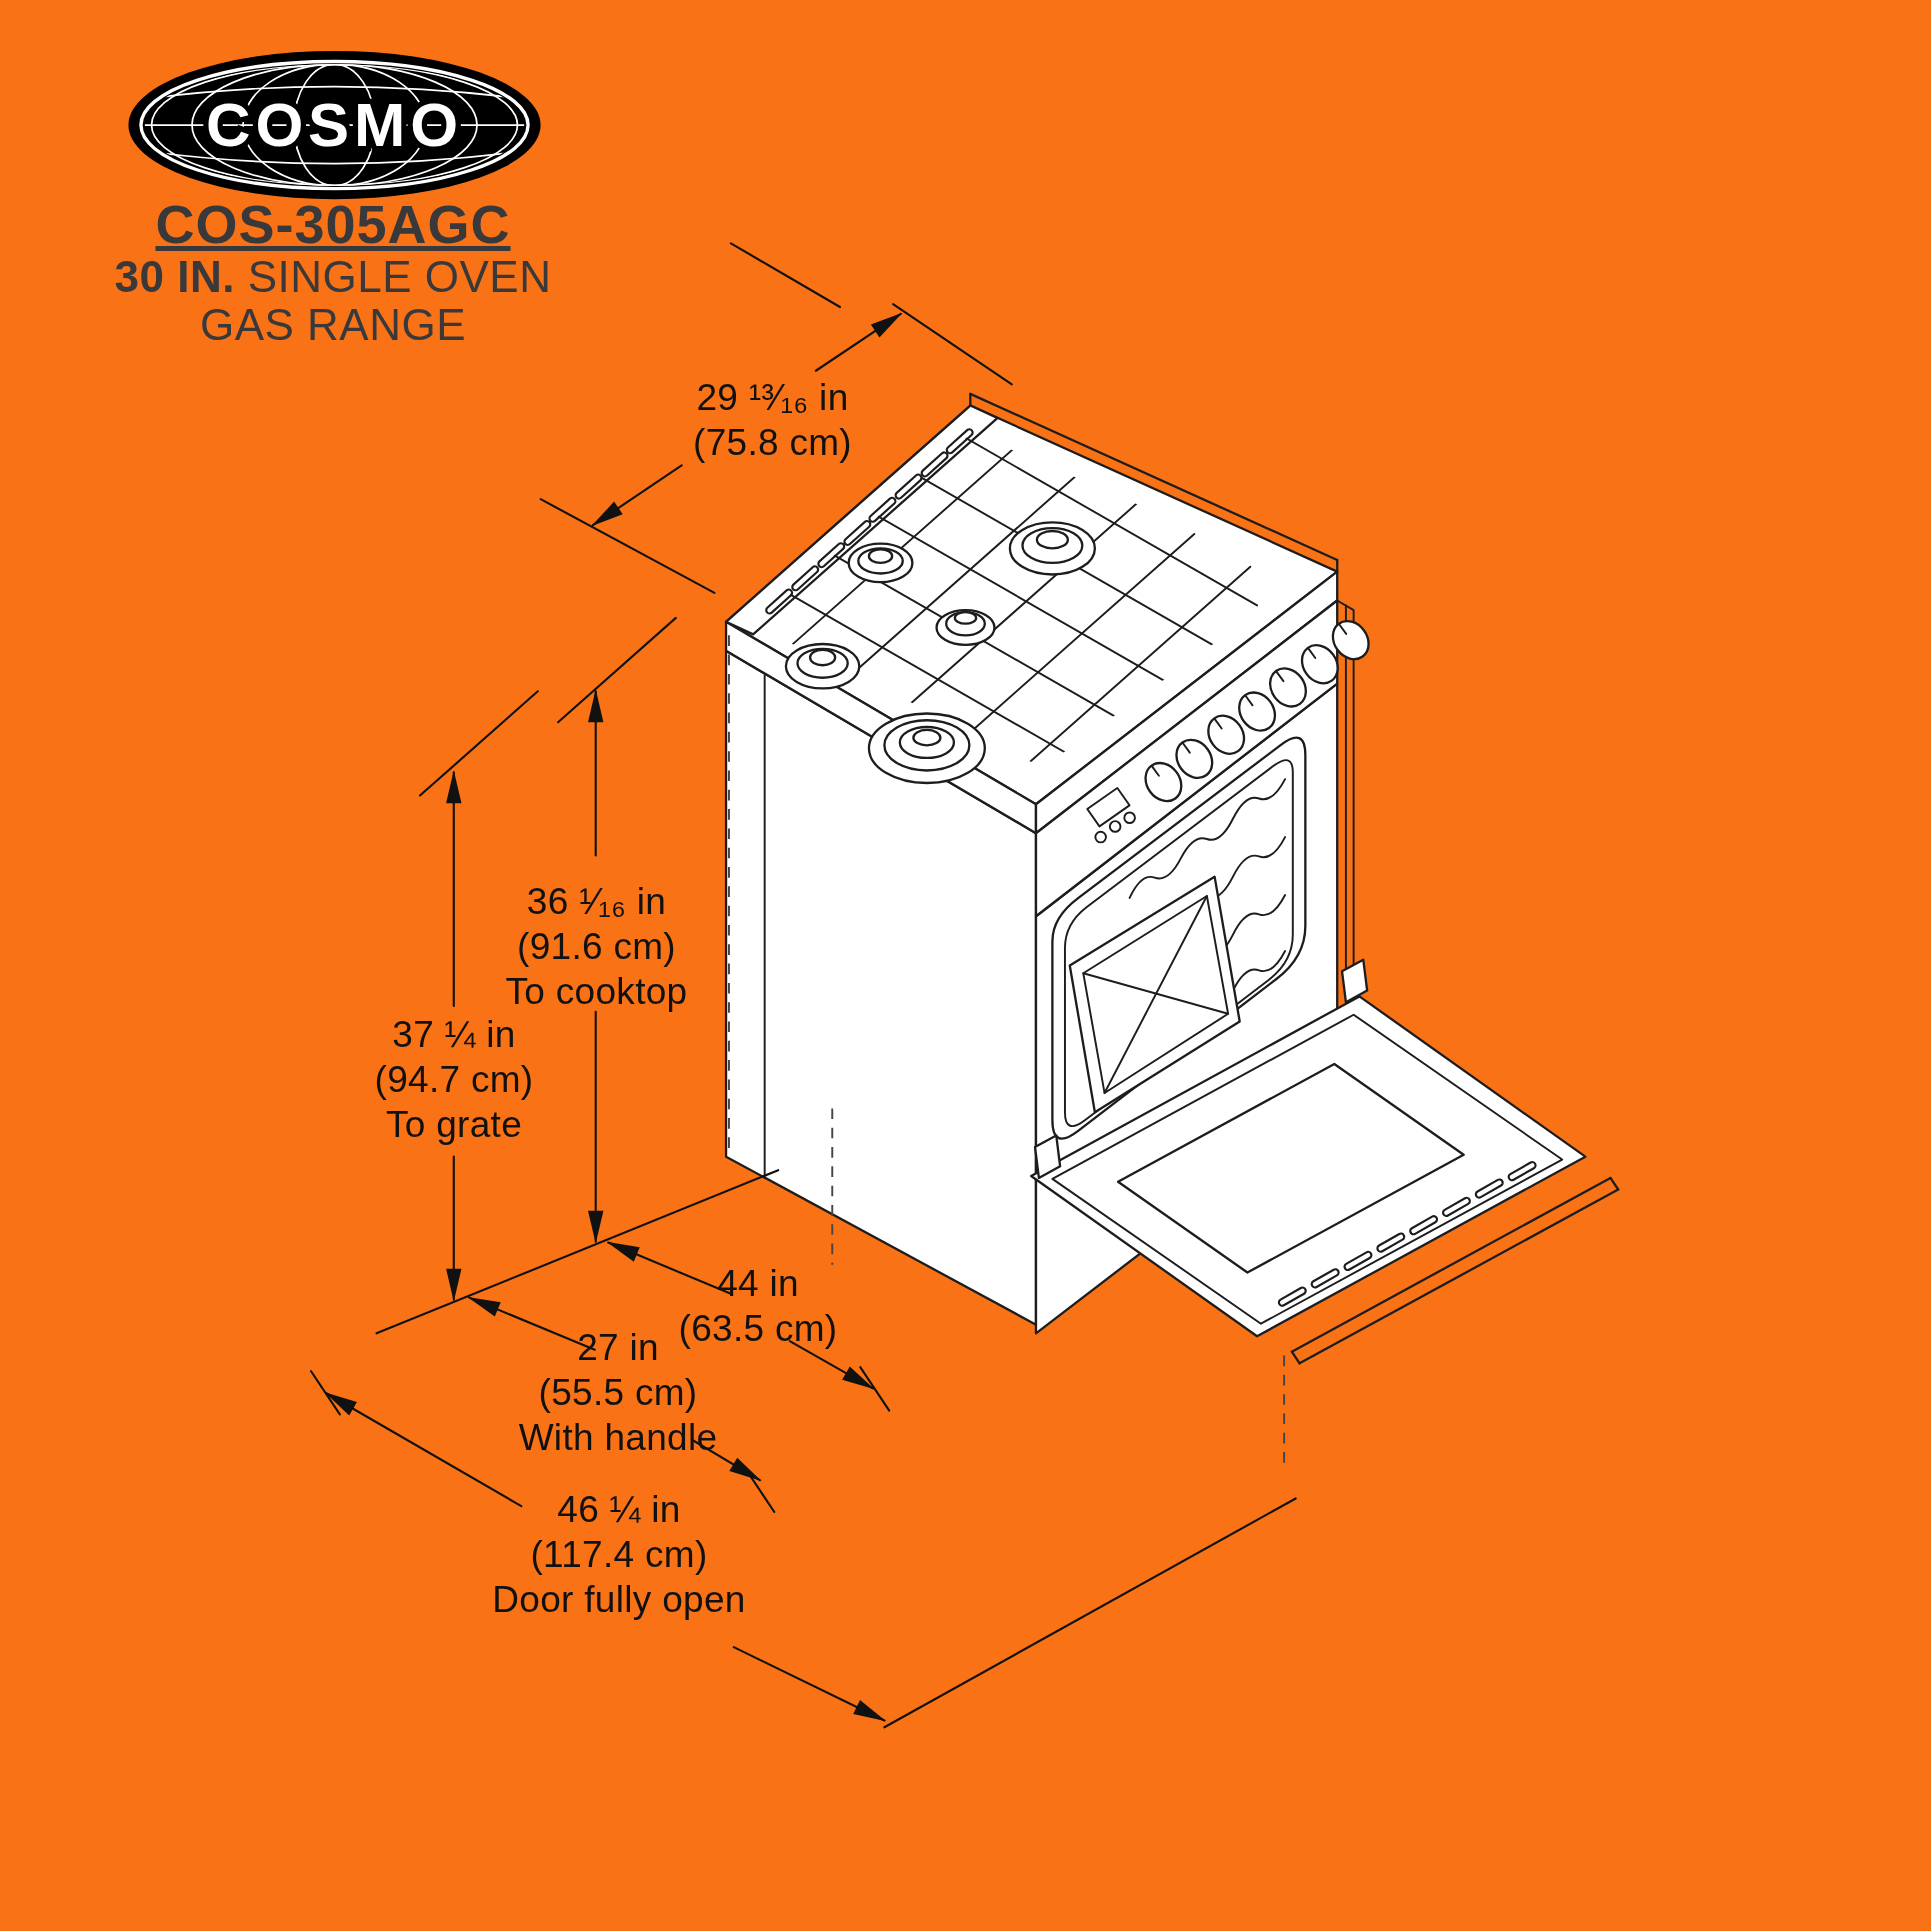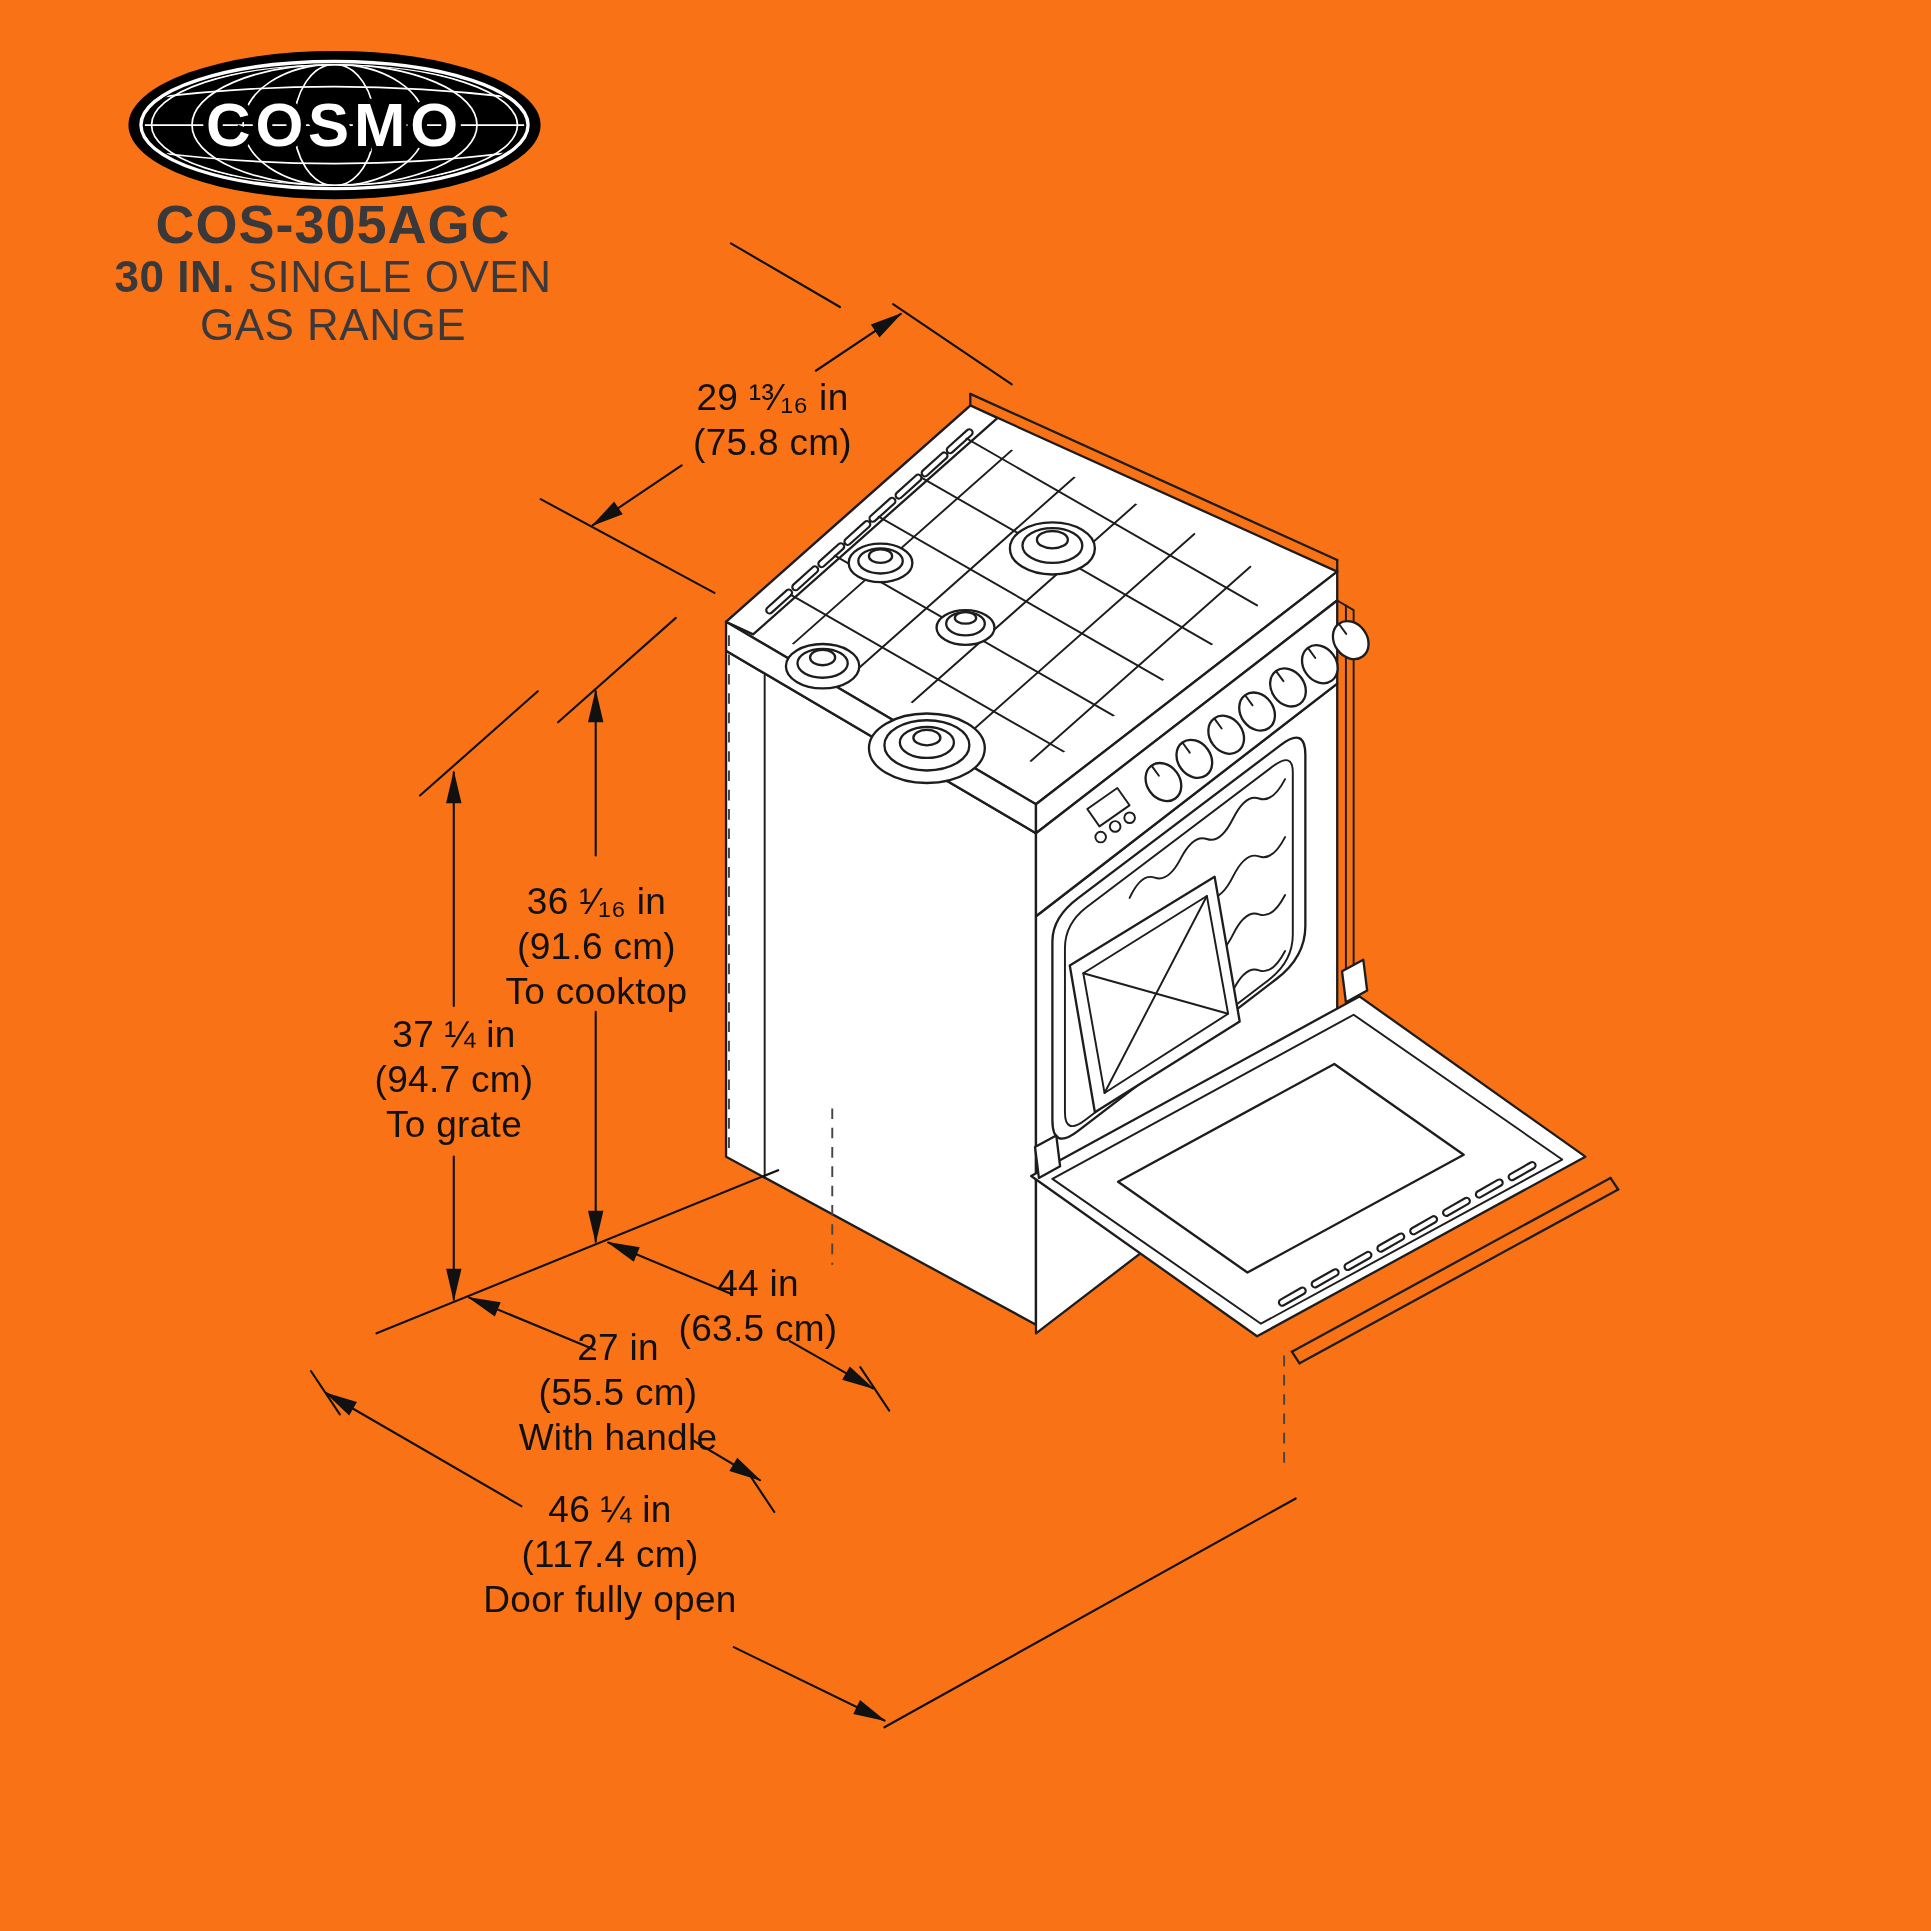--- a/index.html
+++ b/index.html
@@ -2,21 +2,21 @@
 <html><head>
 <meta charset="utf-8">
 <style>
   html,body{margin:0;padding:0;background:#fff;}
   .canvas{
     position:relative;width:1931px;height:1931px;background:#f97316;overflow:hidden;
     font-family:"Liberation Sans","DejaVu Sans",sans-serif;color:#1a1a1a;
   }
   .logo-wrap{position:absolute;left:124px;top:48px;width:421px;height:156px;}
   .brand-block{position:absolute;left:53px;top:195px;width:560px;text-align:center;color:#39393b;}
-  .model{font-size:54px;font-weight:800;letter-spacing:1px;line-height:58px;}
+  .model{font-size:54px;font-weight:800;letter-spacing:1px;line-height:58px;text-decoration:underline;}
   .subtitle{font-size:44px;font-weight:300;line-height:48px;letter-spacing:0.5px;}
   .subtitle .heavy{font-weight:800;}
   .dim-label{position:absolute;text-align:center;font-size:37px;line-height:45px;color:#111;letter-spacing:0.3px;}
   .footer-line{position:absolute;left:0;top:1807px;width:1931px;text-align:center;
     font-size:44px;font-weight:bold;color:#3a3a3c;letter-spacing:0.5px;}
   svg.drawing{position:absolute;left:0;top:0;}
   .s{stroke:#1d1d1f;fill:none;stroke-width:2.4;stroke-linecap:round;stroke-linejoin:round;}
   .sf{stroke:#1d1d1f;fill:#ffffff;stroke-width:2.4;stroke-linejoin:round;}
   .thin{stroke-width:2;}
   .dim{stroke:#111;fill:none;stroke-width:2.2;stroke-linecap:round;}
@@ -299,21 +299,21 @@
     <div>44 in</div>
     <div>(63.5 cm)</div>
   </div>
 
   <div class="dim-label" style="left:449px;top:1325px;width:338px;">
     <div>27 in</div>
     <div>(55.5 cm)</div>
     <div>With handle</div>
   </div>
 
-  <div class="dim-label" style="left:441px;top:1487px;width:338px;">
+  <div class="dim-label" style="left:450px;top:1487px;width:338px;">
     <div>46 ¼ in</div>
     <div>(117.4 cm)</div>
     <div>Door fully open</div>
   </div>
 
 
 </div>
 
 
 </body></html>

